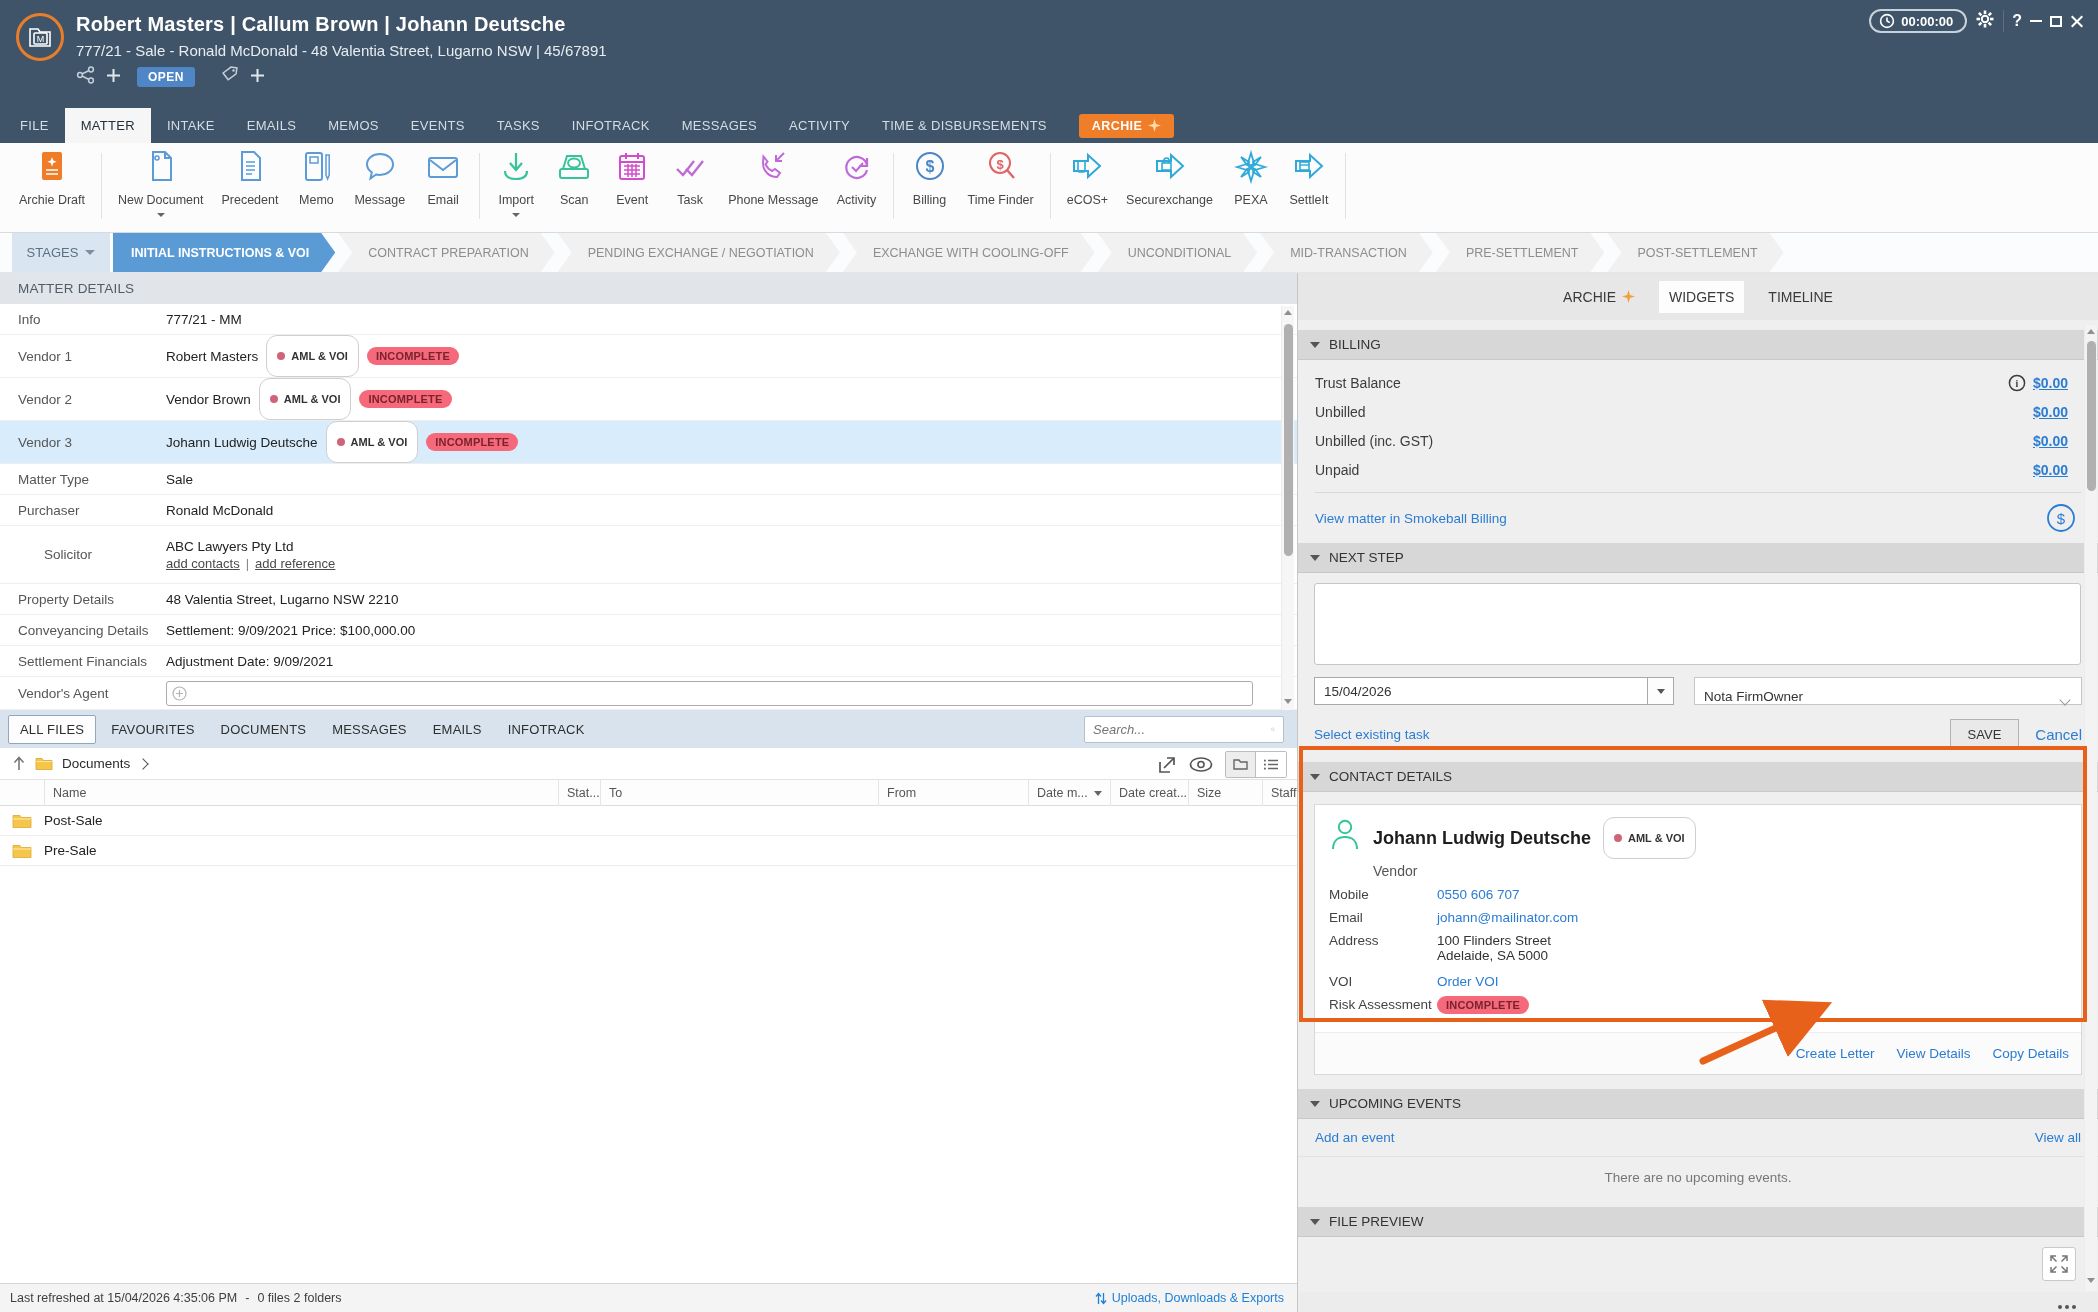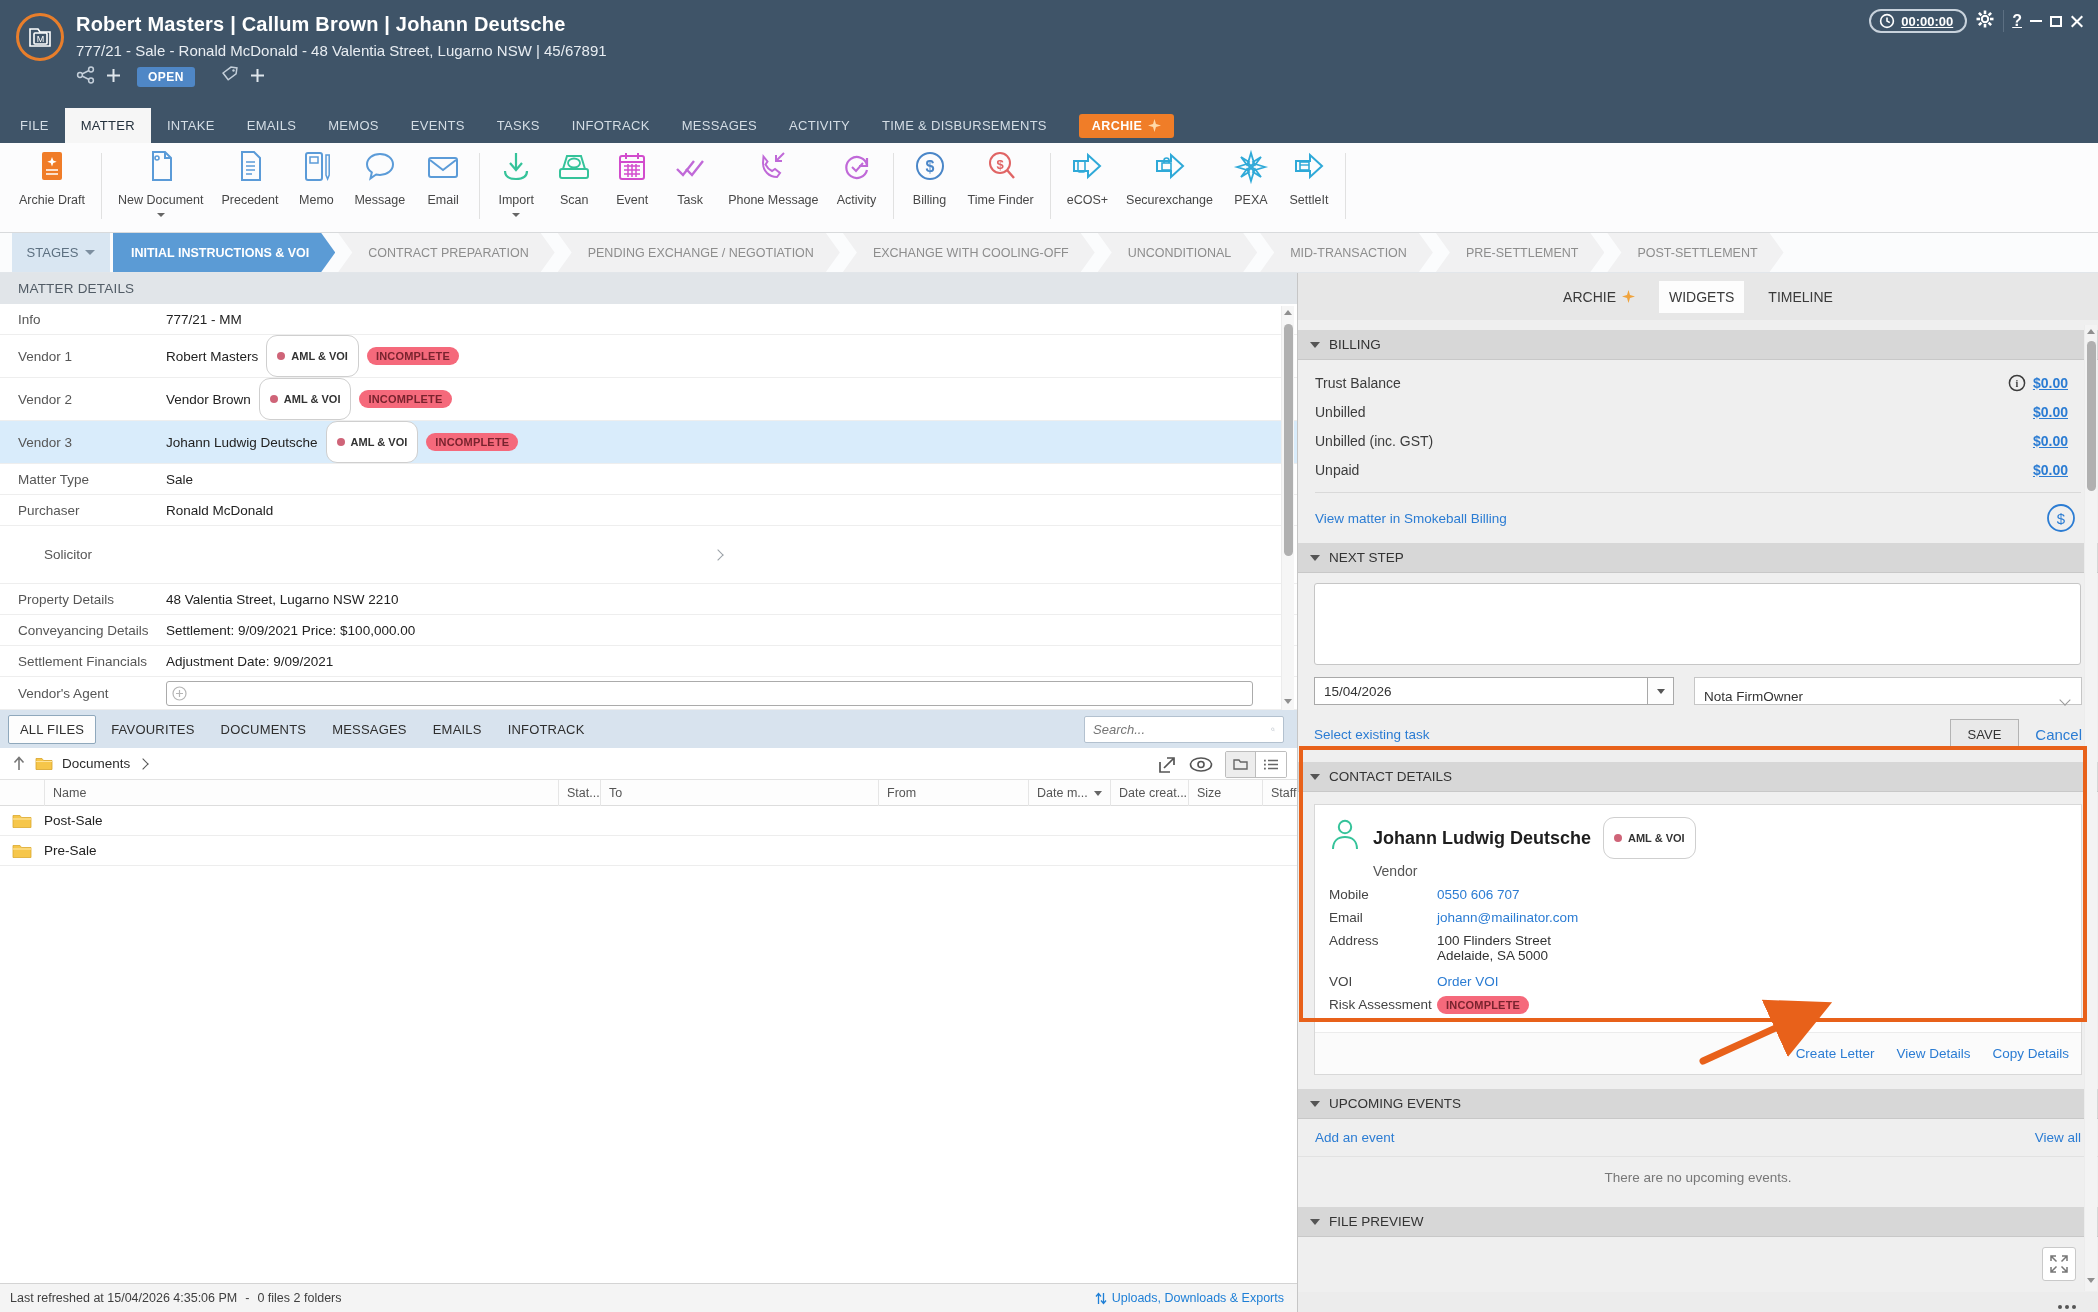--- a/index.html
+++ b/index.html
@@ -6,21 +6,21 @@
   html,body { width:2098px; height:1312px; }
   body { font-family: "Liberation Sans", sans-serif; background:#fff; position:relative; overflow:hidden; }
 
   
   .app-header { position:absolute; left:0; top:0; width:2098px; height:108px; background:#3f5468; color:#fff; }
   .logo-ring { position:absolute; left:16px; top:13px; width:48px; height:48px; border:3px solid #e87e2b; border-radius:50%; display:flex; align-items:center; justify-content:center; }
   .hdr-title { position:absolute; left:76px; top:13px; font-size:20px; font-weight:700; letter-spacing:.2px; }
   .hdr-sub { position:absolute; left:76px; top:42px; font-size:15px; color:#e8edf2; }
   .hdr-iconrow { position:absolute; left:76px; top:66px; display:flex; align-items:center; gap:10px; }
   .open-badge { background:#4f87c6; color:#fff; font-size:12px; font-weight:700; padding:3px 11px; border-radius:3px; letter-spacing:.5px; }
-  .hdr-right { position:absolute; right:14px; top:6px; display:flex; align-items:center; gap:8px; height:30px;text-decoration:underline; }
+  .hdr-right { position:absolute; right:14px; top:6px; display:flex; align-items:center; gap:8px; height:30px; }
   .timer-pill { display:flex; align-items:center; gap:6px; border:2px solid #c8d2dc; border-radius:13px; padding:2px 12px 2px 8px; font-size:13px; font-weight:700; }
   .win-divider { width:1px; height:22px; background:#5c6f82; }
   .help-q { font-size:16px; font-weight:700; }
   .win-min { width:12px; height:2px; background:#fff; }
   .win-max { width:12px; height:11px; border:2px solid #fff; }
   .win-close { position:relative; width:14px; height:14px; }
   .win-close:before,.win-close:after { content:""; position:absolute; left:6px; top:0; width:2px; height:15px; background:#fff; }
   .win-close:before { transform:rotate(45deg);} .win-close:after { transform:rotate(-45deg);}
 
   
@@ -438,20 +438,26 @@
     </div>
     <div class="md-row">
       <div class="md-label">Purchaser</div>
       <div class="md-value">
           <span>Ronald McDonald</span>
         </div>
       <span class="chev"></span>
     </div>
     <div class="md-row" style="min-height:58px">
       <div class="md-label indent">Solicitor</div>
+      <div>
+        <div class="md-value">
+            <span>ABC Lawyers Pty Ltd</span>
+          </div>
+        <div class="md-links"><a href="#">add contacts</a><span class="sep">|</span><a href="#">add reference</a></div>
+      </div>
       <span class="chev"></span>
     </div>
     <div class="md-row">
       <div class="md-label">Property Details</div>
       <div class="md-value">
           <span>48 Valentia Street, Lugarno NSW 2210</span>
         </div>
       <span class="chev"></span>
     </div>
     <div class="md-row">

